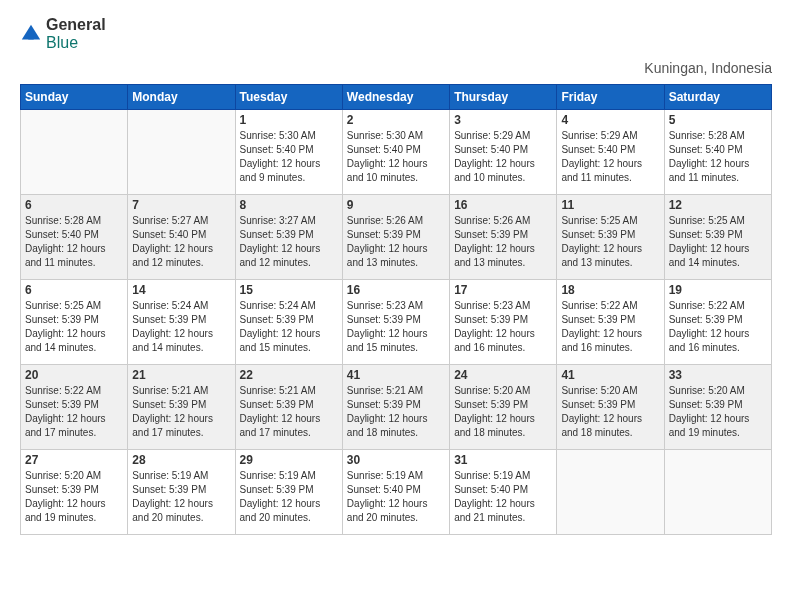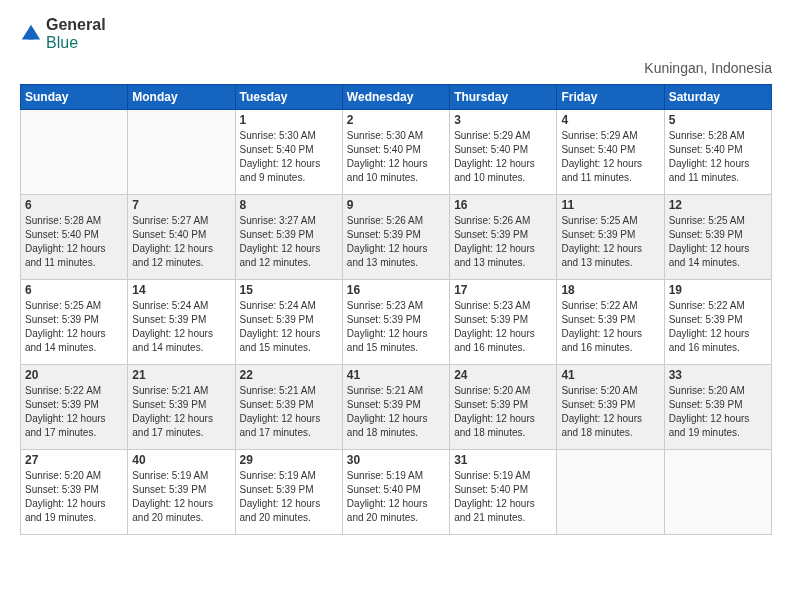--- a/index.html
+++ b/index.html
@@ -306,21 +306,21 @@
           </td>
         </tr>
         <tr class="row-white">
           <td>
             <span class="day-num">27</span>
             <div class="day-info">Sunrise: 5:20 AM
 Sunset: 5:39 PM
 Daylight: 12 hours and 19 minutes.</div>
           </td>
           <td>
-            <span class="day-num">40</span>
+            <span class="day-num">28</span>
             <div class="day-info">Sunrise: 5:19 AM
 Sunset: 5:39 PM
 Daylight: 12 hours and 20 minutes.</div>
           </td>
           <td>
             <span class="day-num">29</span>
             <div class="day-info">Sunrise: 5:19 AM
 Sunset: 5:39 PM
 Daylight: 12 hours and 20 minutes.</div>
           </td>

